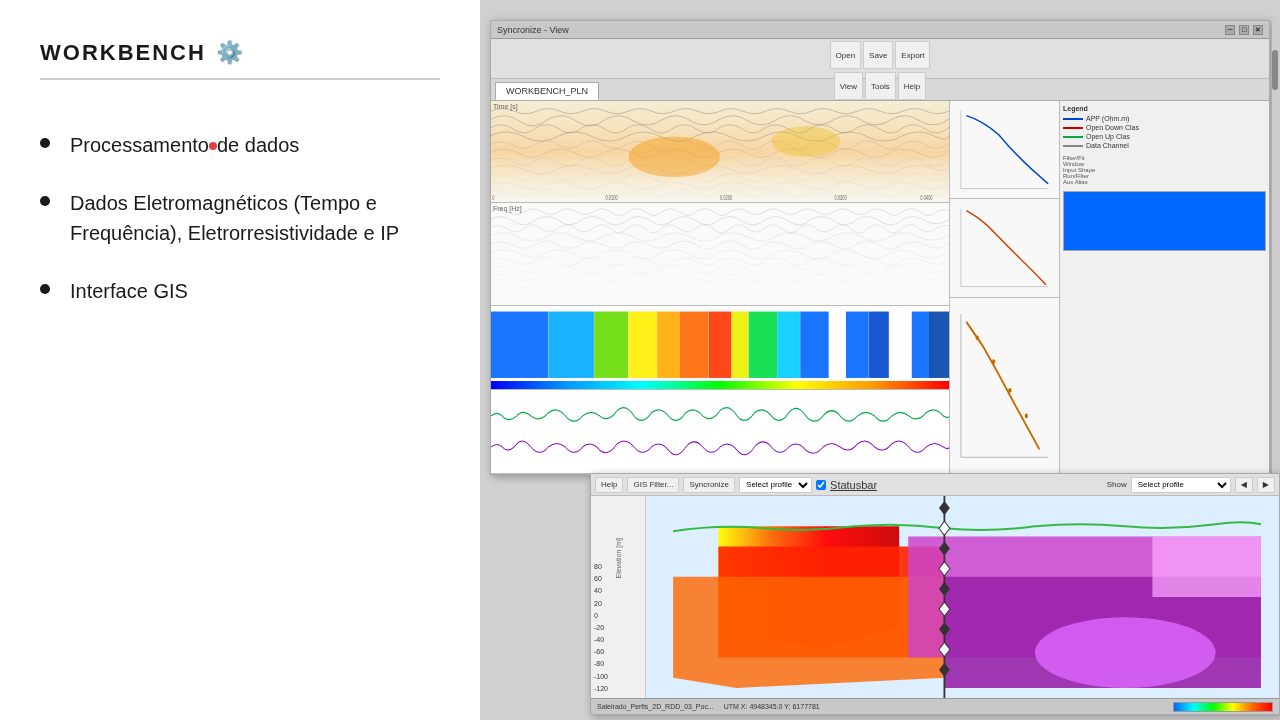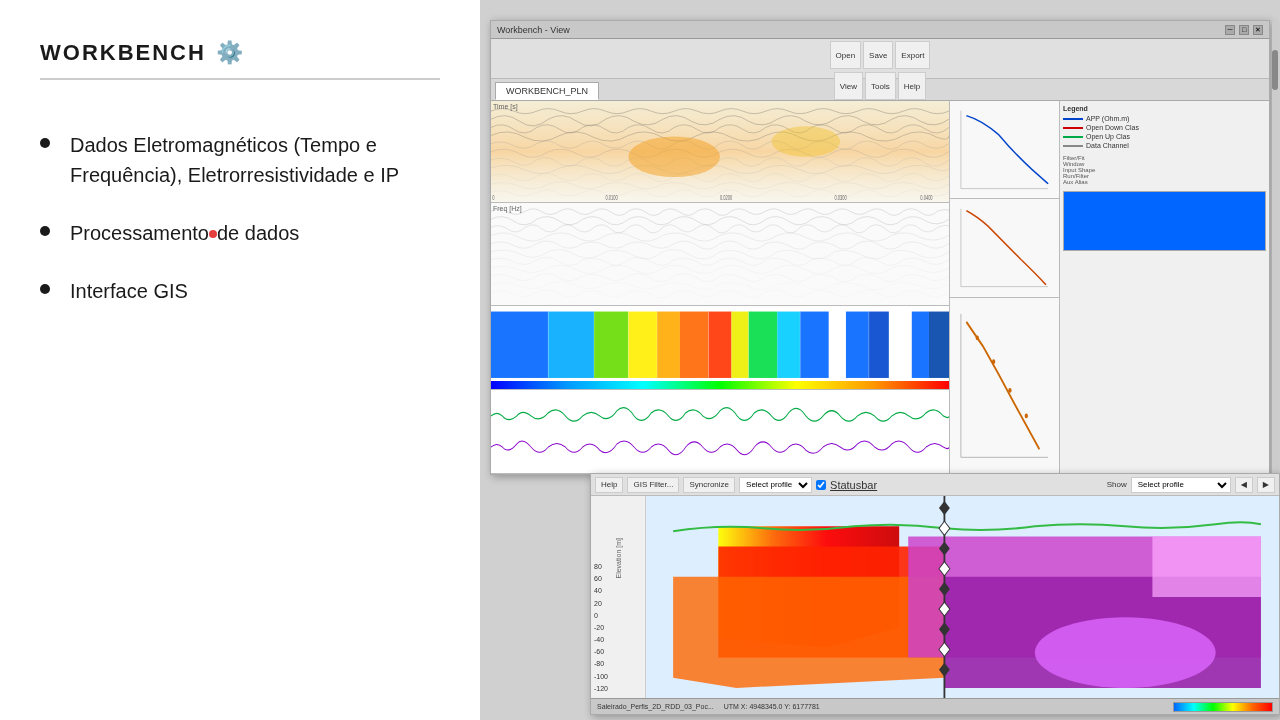--- a/index.html
+++ b/index.html
@@ -337,46 +337,46 @@
   <div class="logo-area">
     <span class="logo-text">WORKBENCH</span>
     <span class="logo-icon">⚙️</span>
   </div>
 
   <ul class="bullet-list">
 
     <li class="bullet-item">
       <span class="bullet-dot"></span>
       <span class="bullet-text">
+        Processamento<span class="red-dot"></span>de dados
+      </span>
+    </li>
+
+    <li class="bullet-item">
+      <span class="bullet-dot"></span>
+      <span class="bullet-text">
         Dados Eletromagnéticos (Tempo e<br>
         Frequência), Eletrorresistividade e IP
       </span>
     </li>
 
-    <li class="bullet-item">
-      <span class="bullet-dot"></span>
-      <span class="bullet-text">
-        Processamento<span class="red-dot"></span>de dados
-      </span>
-    </li>
-
 
     <li class="bullet-item">
       <span class="bullet-dot"></span>
       <span class="bullet-text">Interface GIS</span>
     </li>
 
   </ul>
 </div>
 
 <div class="right-panel">
 
   <div class="software-window-top">
     <div class="window-titlebar">
-      <span class="window-title-text">Workbench - View</span>
+      <span class="window-title-text">Syncronize - View</span>
       <div class="window-controls">
         <div class="win-ctrl">─</div>
         <div class="win-ctrl">□</div>
         <div class="win-ctrl">✕</div>
       </div>
     </div>
 
     <div class="toolbar-area">
       <div class="toolbar-group">
         <button class="toolbar-btn">Open</button>

